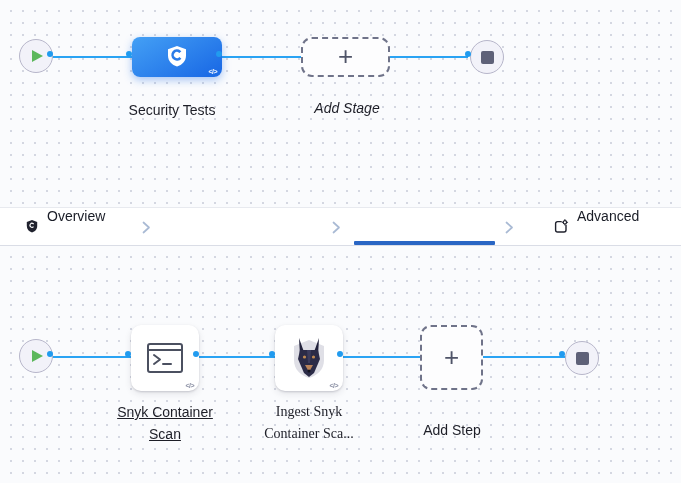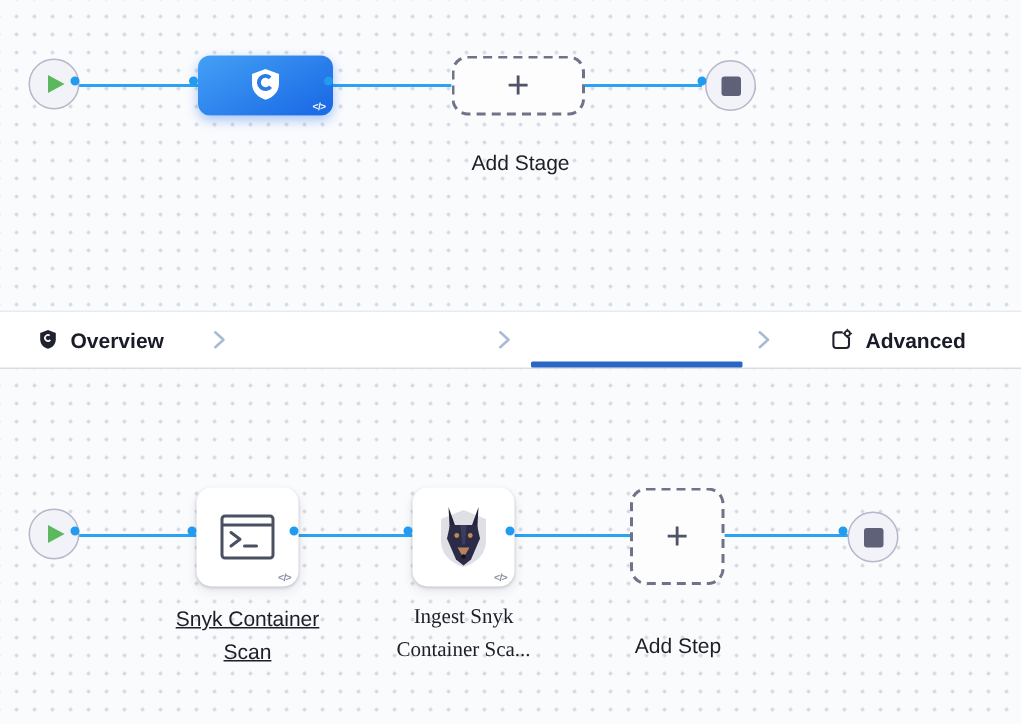--- a/index.html
+++ b/index.html
@@ -44,22 +44,22 @@
   .step-card{ position:absolute; width:68px; height:66px; background:#fff; border-radius:10px;
               box-shadow:0 1px 2px rgba(40,41,61,.18), 0 3px 7px rgba(40,41,61,.10);
               z-index:2; cursor:pointer; display:flex; align-items:center; justify-content:center; }
 
   .node-label{ position:absolute; font-size:14px; color:#1d1e27; text-align:center;
                line-height:22px; z-index:3; }
 
   
   .tabbar{ position:absolute; top:207px; left:0; width:681px; height:39px; background:#fff;
            border-top:1px solid #e8eaef; border-bottom:1px solid #dadde6; z-index:4; }
-  .tab{ position:absolute; top:0; height:37px; display:flex; align-items:center; gap:8px;
-        font-size:14px; font-weight:700; color:#191c26; cursor:pointer; white-space:nowrap; }
+  .tab{ position:absolute; top:0; height:37px; display:flex; gap:8px;
+        font-size:14px; font-weight:400; color:#191c26; cursor:pointer; white-space:nowrap; }
   .tab-sep{ position:absolute; top:12px; z-index:1; }
   .tab-underline{ position:absolute; left:354px; bottom:0px; width:141px; height:4px;
                   background:#2a66c4; border-radius:1px; }
   .ticon{ display:flex; align-items:center; }
 </style>
 </head>
 <body>
 
 <div class="screen">
 
@@ -87,21 +87,22 @@
 
     <div class="dashed-box" style="left:301px; top:37px; width:89px; height:40px;">
       <span class="plus">+</span>
     </div>
 
     <div class="ring" style="left:465px; top:51px;"></div>
     <div class="endpoint" style="left:470px; top:40px;">
       <div class="stop-sq"></div>
     </div>
 
-    <div class="node-label" style="left:287px; top:97px; width:120px;">Add Stage</div>
+    <div class="node-label" style="left:102px; top:99px; width:140px;">Security Tests</div>
+    <div class="node-label" style="left:287px; top:97px; width:120px;font-style:italic;">Add Stage</div>
   </div>
 
   <div class="tabbar">
 
     <div class="tab" style="left:25px;">
       <span class="ticon">
         <svg width="14" height="15" viewBox="0 0 14 15">
           <path d="M7 1l5.2 2v4.1c0 3.4-2.3 5.6-5.2 6.4C4.1 12.7 1.8 10.5 1.8 7.1V3z" fill="#20222e"></path>
           <circle cx="7" cy="6.3" r="2" fill="none" stroke="#ffffff" stroke-width="1.1" stroke-dasharray="9 3.6" transform="rotate(40 7 6.3)"></circle>
         </svg>

